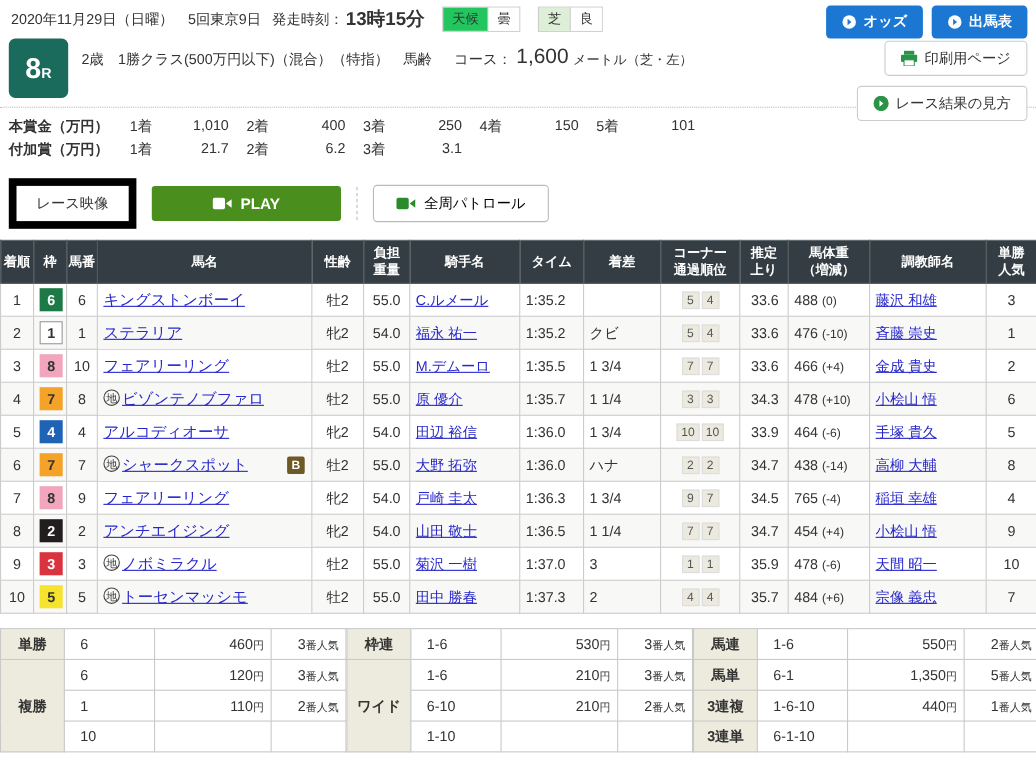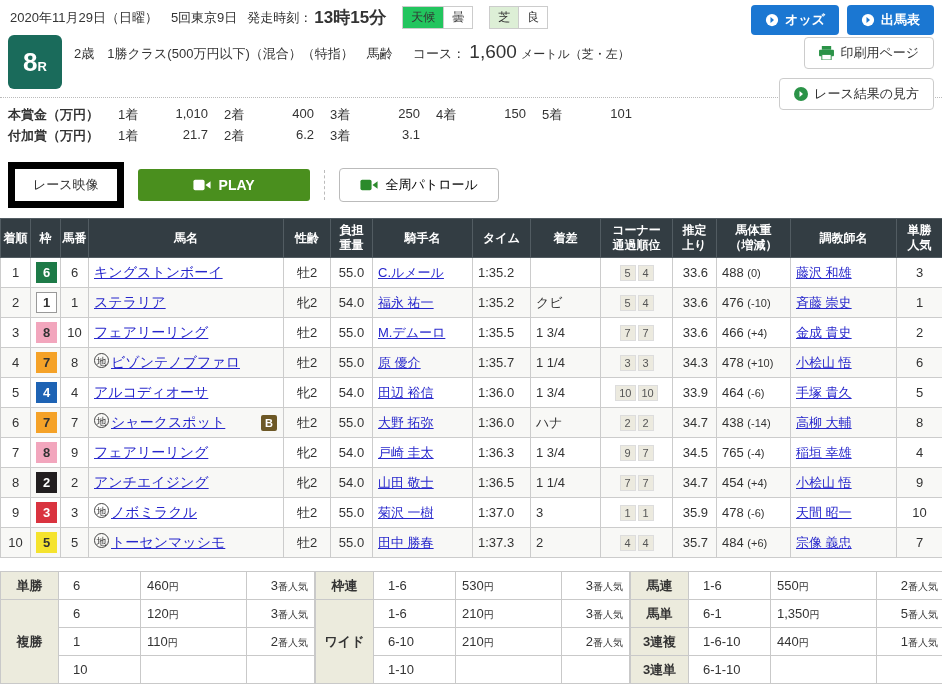--- a/index.html
+++ b/index.html
@@ -84,21 +84,21 @@
   
   .payout-head { margin:14px 8px 0 8px; border-bottom:1px solid #ddd; }
   .payout-head span { display:inline-block; font-size:17px; font-weight:bold;
     border-bottom:3px solid #2b9348; padding:0 66px 7px 0; margin-bottom:-1px; }
   .pay-wrap { display:flex; margin-top:13px; }
   table.pay { border-collapse:collapse; table-layout:fixed; width:314px; }
   table.pay th { background:#ecebdd; border:1px solid #c9c9c9; font-size:13px; font-weight:bold; padding:4px 2px; text-align:center; }
   table.pay td { border:1px solid #c9c9c9; font-size:13px; padding:4px 6px; height:28px; background:#fff; }
   table.pay tr.dashed td { border-top-style:dashed; }
   .combo { text-align:left; padding-left:14px !important; }
-  .amt { }
+  .amt { text-align:right; }
   .fav { text-align:right; }
   .yen, .sfx { font-size:10px; }
 
   
   .ic { flex:none; display:inline-flex; }
 </style>
 </head>
 <body>
 
 <div class="page">

